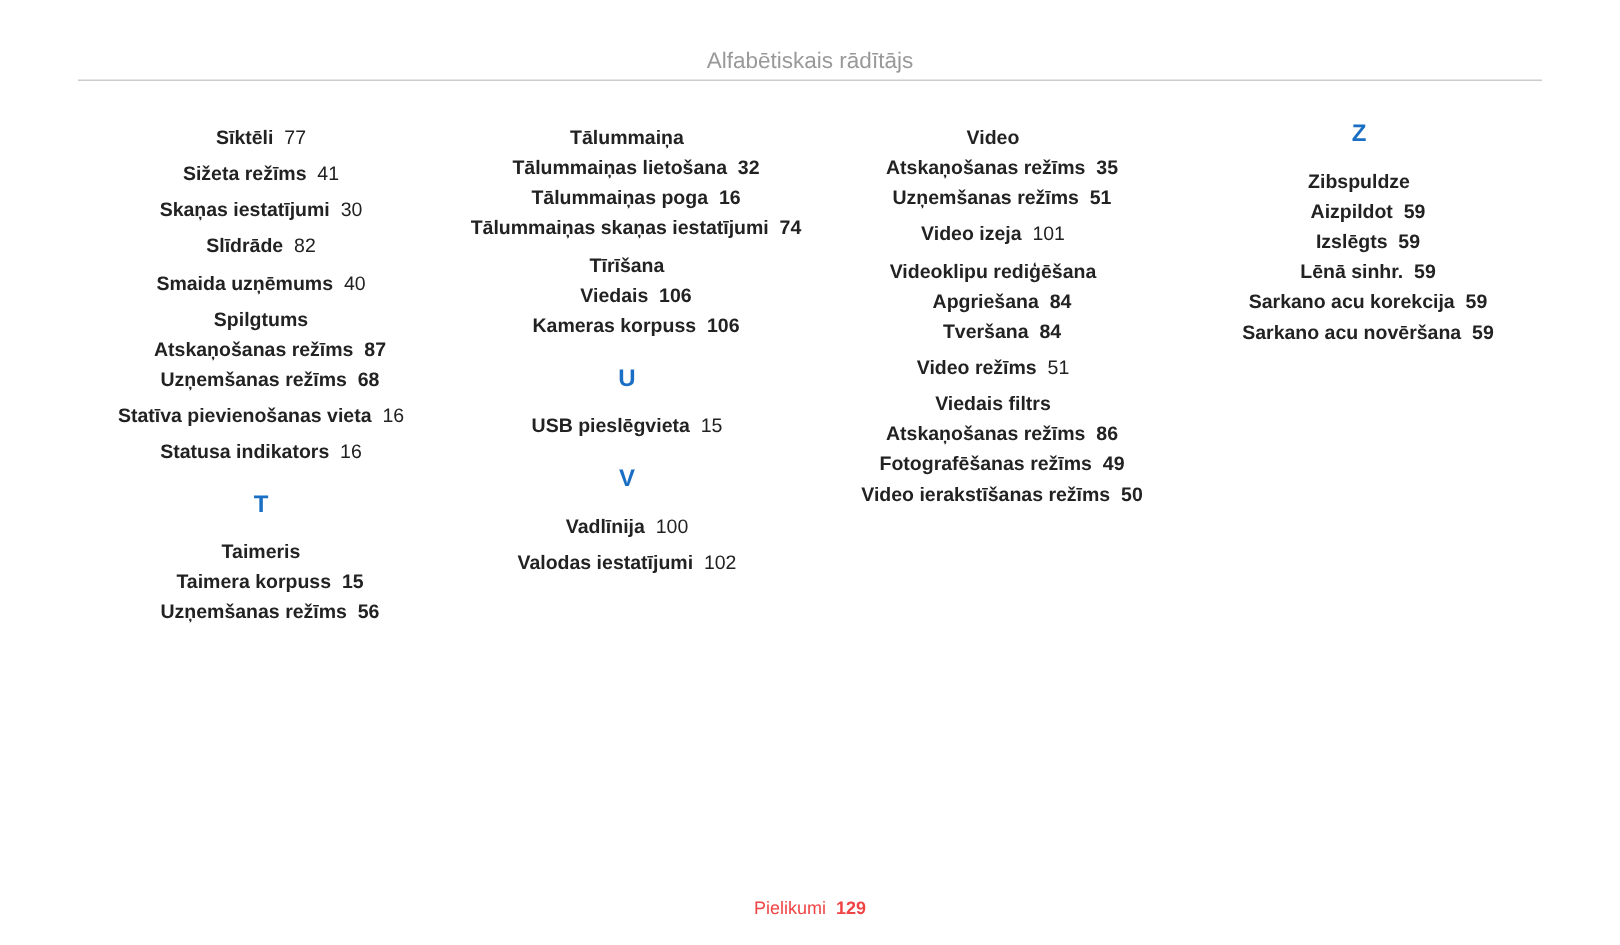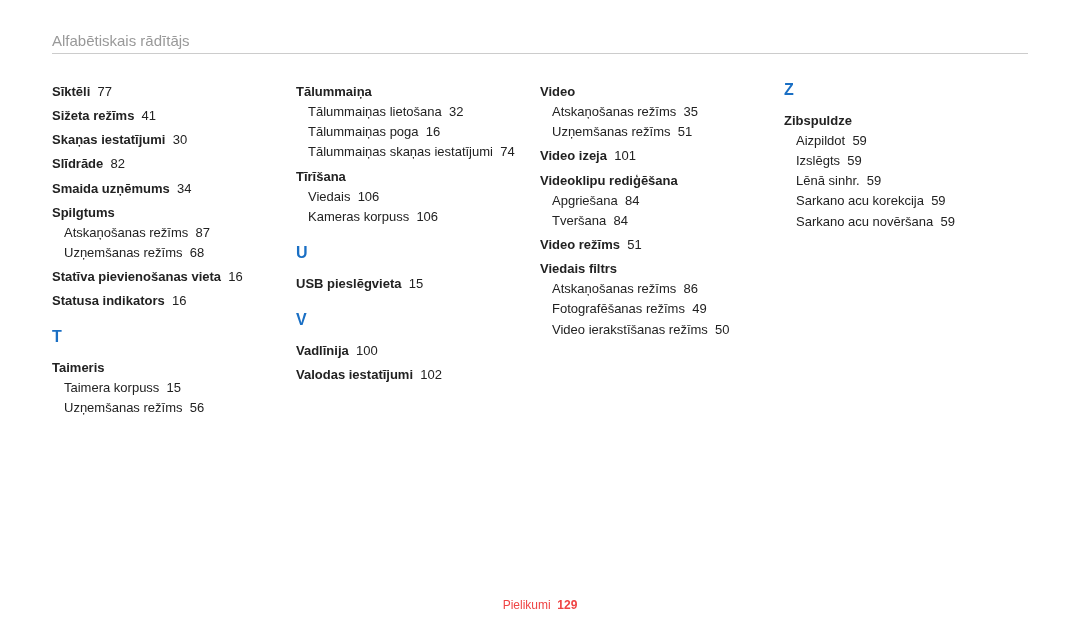--- a/index.html
+++ b/index.html
@@ -5,21 +5,21 @@
   * { margin: 0; padding: 0; box-sizing: border-box; }
   body {
     width: 1080px;
     height: 630px;
     background: #fff;
     font-family: Arial, Helvetica, sans-serif;
     color: #222;
     position: relative;
     overflow: hidden;
   }
-  .page { padding: 32px 52px 0 52px; }
+  .page { padding: 32px 52px 0 52px; text-align: center; }
   .header-title {
     color: #999;
     font-size: 15px;
     font-weight: 400;
     margin-bottom: 4px;
   }
   .rule {
     border: none;
     border-top: 1px solid #ccc;
     margin-bottom: 24px;
@@ -30,21 +30,21 @@
   .col { flex: 1; font-size: 13px; line-height: 1.55; }
   .letter {
     color: #1a6fc4;
     font-weight: 700;
     font-size: 16px;
     margin-top: 14px;
     margin-bottom: 8px;
   }
   .letter.first { margin-top: 0; }
   .term { font-weight: 700; margin-top: 4px; }
-  .sub { padding-left: 12px; font-weight: 400; }
+  .sub { padding-left: 12px; font-weight: 700; }
   .page-ref { font-weight: 400; }
   .footer {
     position: absolute;
     bottom: 18px;
     left: 0; right: 0;
     text-align: center;
     font-size: 12px;
     color: #ef4444;
   }
   .footer .pg { font-weight: 700; }
@@ -55,21 +55,21 @@
 <div class="page">
   <div class="header-title">Alfabētiskais rādītājs</div>
   <hr class="rule">
   <div class="columns">
 
     <div class="col">
       <div class="term"><span>Sīktēli</span>&nbsp;&nbsp;<span class="page-ref">77</span></div>
       <div class="term"><span>Sižeta režīms</span>&nbsp;&nbsp;<span class="page-ref">41</span></div>
       <div class="term"><span>Skaņas iestatījumi</span>&nbsp;&nbsp;<span class="page-ref">30</span></div>
       <div class="term"><span>Slīdrāde</span>&nbsp;&nbsp;<span class="page-ref">82</span></div>
-      <div class="term"><span>Smaida uzņēmums</span>&nbsp;&nbsp;<span class="page-ref">34</span></div>
+      <div class="term"><span>Smaida uzņēmums</span>&nbsp;&nbsp;<span class="page-ref">40</span></div>
       <div class="term"><span>Spilgtums</span></div>
         <div class="sub"><span>Atskaņošanas režīms</span>&nbsp;&nbsp;<span>87</span></div>
         <div class="sub"><span>Uzņemšanas režīms</span>&nbsp;&nbsp;<span>68</span></div>
       <div class="term"><span>Statīva pievienošanas vieta</span>&nbsp;&nbsp;<span class="page-ref">16</span></div>
       <div class="term"><span>Statusa indikators</span>&nbsp;&nbsp;<span class="page-ref">16</span></div>
 
       <div class="letter">T</div>
       <div class="term"><span>Taimeris</span></div>
         <div class="sub"><span>Taimera korpuss</span>&nbsp;&nbsp;<span>15</span></div>
         <div class="sub"><span>Uzņemšanas režīms</span>&nbsp;&nbsp;<span>56</span></div>

